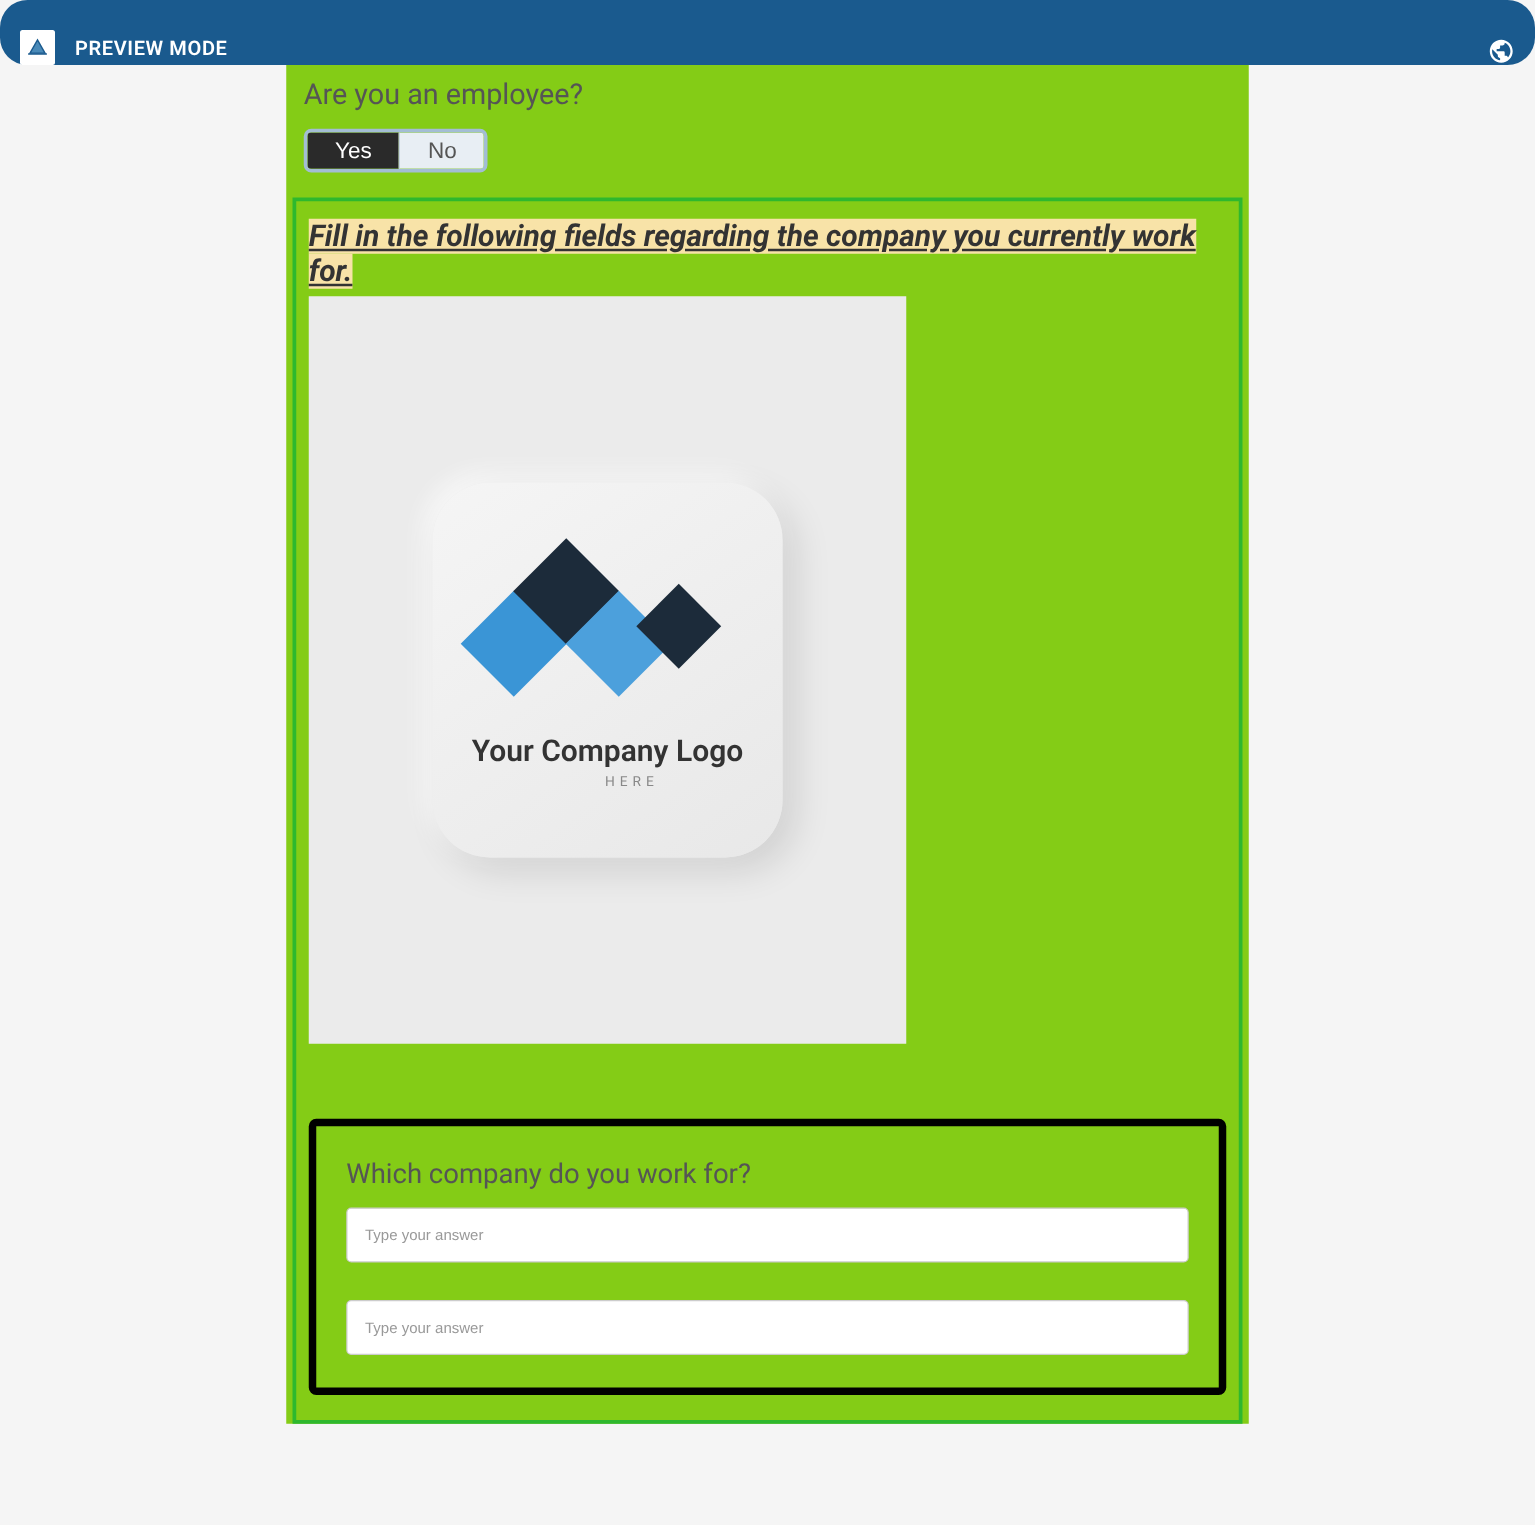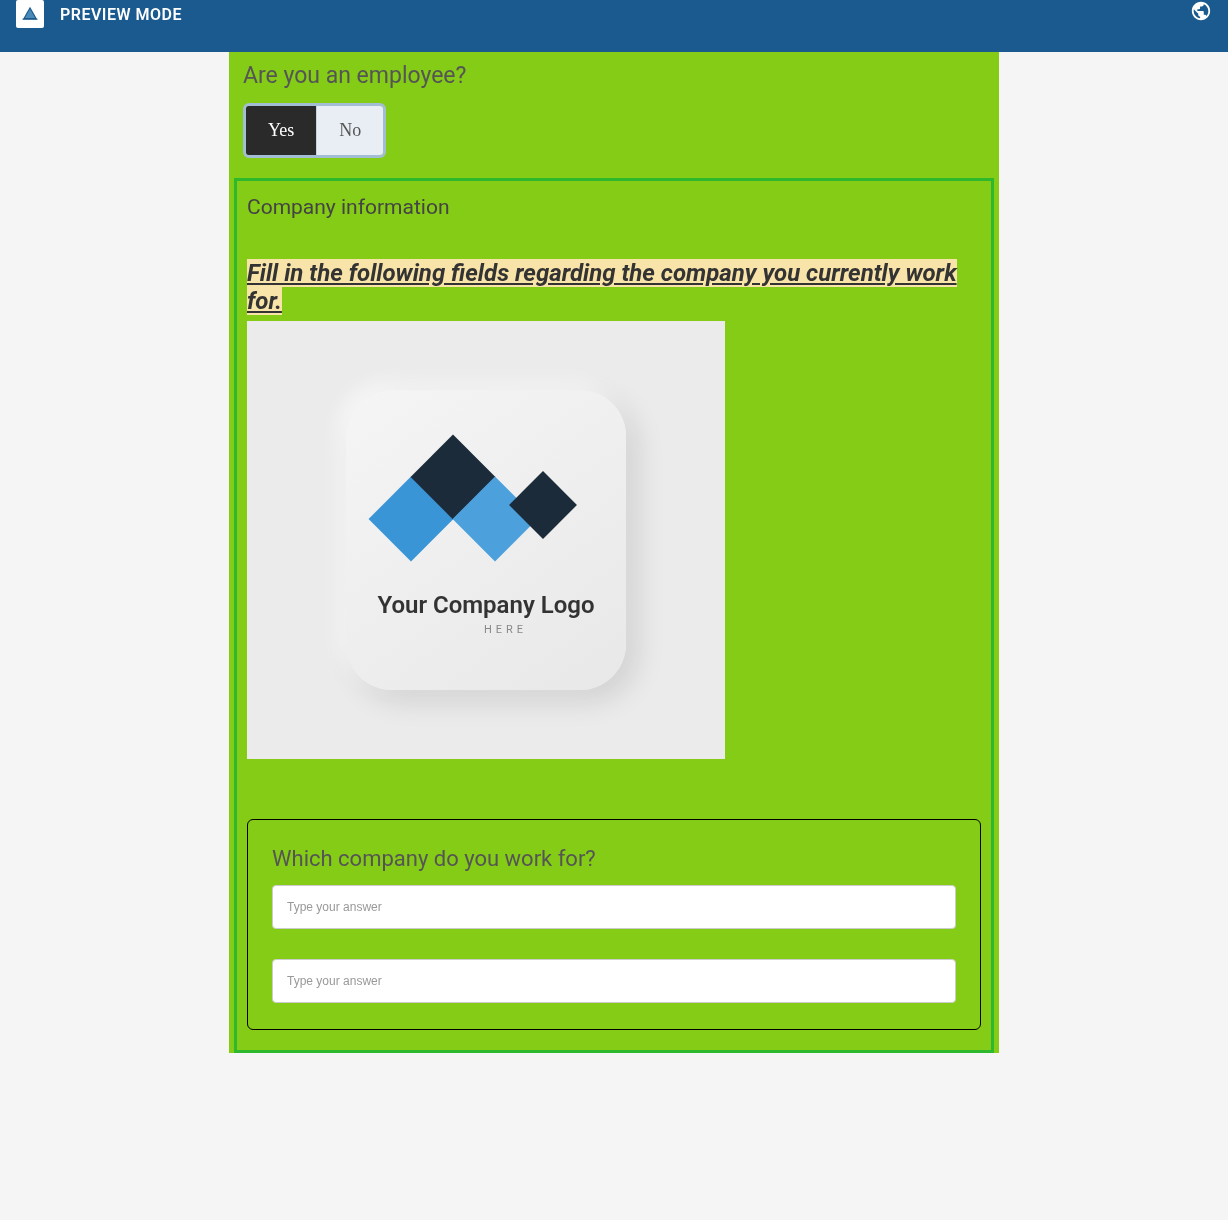--- a/index.html
+++ b/index.html
@@ -11,24 +11,25 @@
       font-family: -apple-system, BlinkMacSystemFont, 'Segoe UI', Roboto, Helvetica, Arial, sans-serif;
       background: #f5f5f5;
       width: 1228px;
       height: 1220px;
       overflow: hidden;
     }
     .header {
       background: #1a5a8e;
       height: 52px;
       display: flex;
-      align-items: flex-start;
+      align-items: flex-end;
       padding: 0 16px;
       color: white;
       justify-content: space-between;
+      border-radius: 22px;
     }
     .header-left {
       display: flex;
       align-items: center;
       gap: 16px;
     }
     .logo-box {
       width: 28px;
       height: 28px;
       background: white;
@@ -70,28 +71,27 @@
       font-weight: 400;
       margin-bottom: 14px;
     }
     .toggle-group {
       display: inline-flex;
       border: 3px solid #a3bdd4;
       border-radius: 6px;
       overflow: hidden;
     }
     .toggle-btn {
-      padding: 14px 22px;
+      padding: 4px 22px;
       font-size: 18px;
       border: none;
       cursor: pointer;
       background: #e8eef4;
       color: #555;
       min-width: 66px;
-      font-family: Liberation Serif, serif;
     }
     .toggle-btn.active {
       background: #2a2a2a;
       color: white;
     }
     .toggle-btn.inactive {
       border-left: 1px solid #c5d4e0;
     }
     .info-section {
       border: 3px solid #2eb82e;
@@ -111,21 +111,21 @@
       color: #333;
       background: #f8e3a8;
       display: inline;
       margin-bottom: 20px;
     }
     .instruction-wrapper {
       margin-bottom: 6px;
     }
     .logo-placeholder {
       width: 478px;
-      height: 438px;
+      height: 598px;
       background: #ebebeb;
       display: flex;
       align-items: center;
       justify-content: center;
       margin-bottom: 60px;
     }
     .logo-card {
       width: 280px;
       height: 300px;
       background: linear-gradient(145deg, #f5f5f5, #e8e8e8);
@@ -161,21 +161,21 @@
       margin-top: 6px;
     }
     .logo-text-sub {
       font-size: 11px;
       letter-spacing: 4px;
       color: #888;
       margin-top: 4px;
       margin-left: 39px;
     }
     .sub-form {
-      border: 1px solid #000000;
+      border: 6px solid #000000;
       border-radius: 6px;
       padding: 26px 24px;
     }
     .field-group {
       margin-bottom: 30px;
     }
     .field-group:last-child {
       margin-bottom: 0;
     }
     .field-label {
@@ -221,21 +221,20 @@
 
     <div class="question-block">
       <div class="question-label">Are you an employee?</div>
       <div class="toggle-group">
         <button class="toggle-btn active">Yes</button>
         <button class="toggle-btn inactive">No</button>
       </div>
     </div>
 
     <div class="info-section">
-      <div class="section-title">Company information</div>
       <div class="instruction-wrapper">
         <span class="instruction">Fill in the following fields regarding the company you currently work for.</span>
       </div>
 
       <div class="logo-placeholder">
         <div class="logo-card">
           <div class="diamonds">
             <div class="diamond d1"></div>
             <div class="diamond d2"></div>
             <div class="diamond d4"></div>

